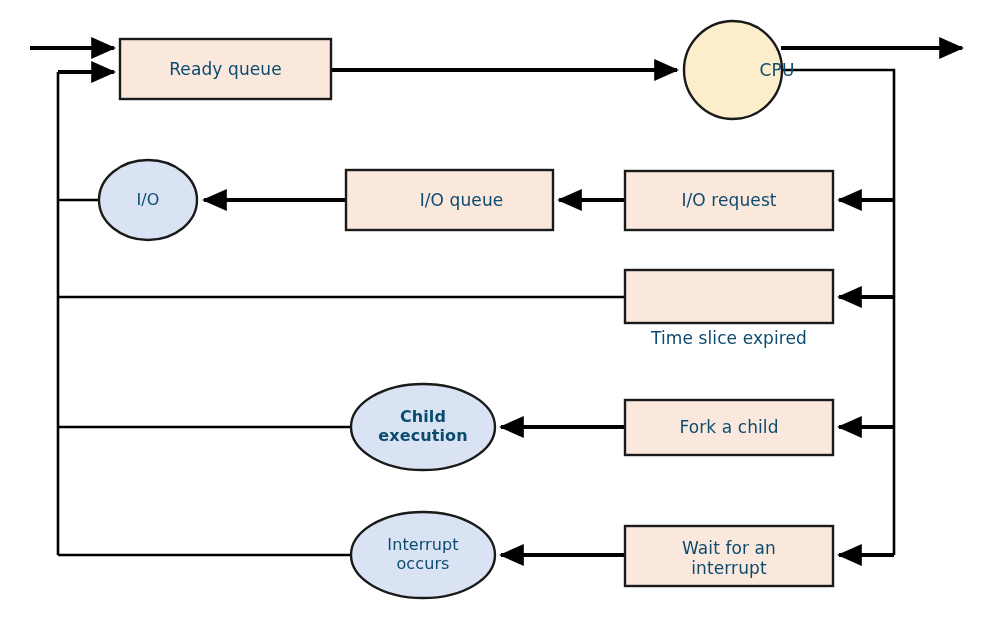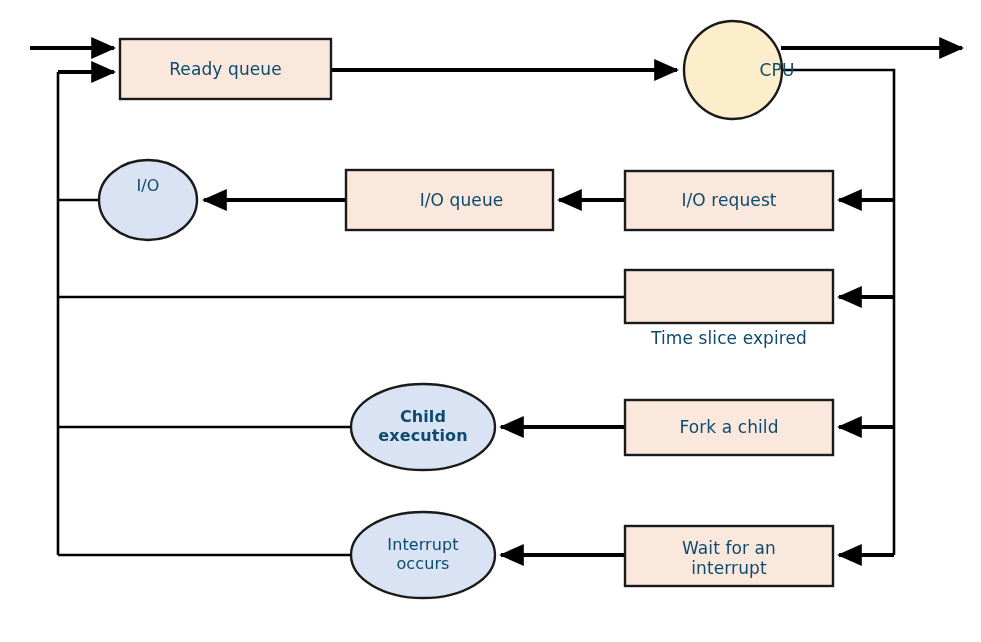--- a/index.html
+++ b/index.html
@@ -112,21 +112,21 @@
       <ellipse cx="423" cy="555" rx="72" ry="43" fill="#dae3f3" stroke="#1a1a1a" stroke-width="2.4"></ellipse>
 
       <rect x="625" y="526" width="208" height="60" fill="#fbe8dd" stroke="#1a1a1a" stroke-width="2.4"></rect>
     </g>
   </svg>
 
   <div class="node-label" style="left:120px; top:39px; width:211px; height:60px;">Ready queue</div>
 
   <div class="node-label" style="left:684px; top:40px; width:98px; height:60px;margin-left:44px;">CPU</div>
 
-  <div class="node-label lbl-small" style="left:99px; top:156px; width:98px; height:60px;">I/O</div>
+  <div class="node-label lbl-small" style="left:99px; top:170px; width:98px; height:60px;">I/O</div>
 
   <div class="node-label" style="left:346px; top:170px; width:207px; height:60px;padding-left:12px;">I/O queue</div>
 
   <div class="node-label" style="left:625px; top:171px; width:208px; height:59px;">I/O request</div>
 
   <div class="node-label" style="left:625px; top:270px; width:208px; height:53px;margin-top:42px;">Time slice expired</div>
 
   <div class="node-label lbl-small" style="left:351px; top:384px; width:144px; height:86px;font-weight:bold;">Child
 execution</div>
 

